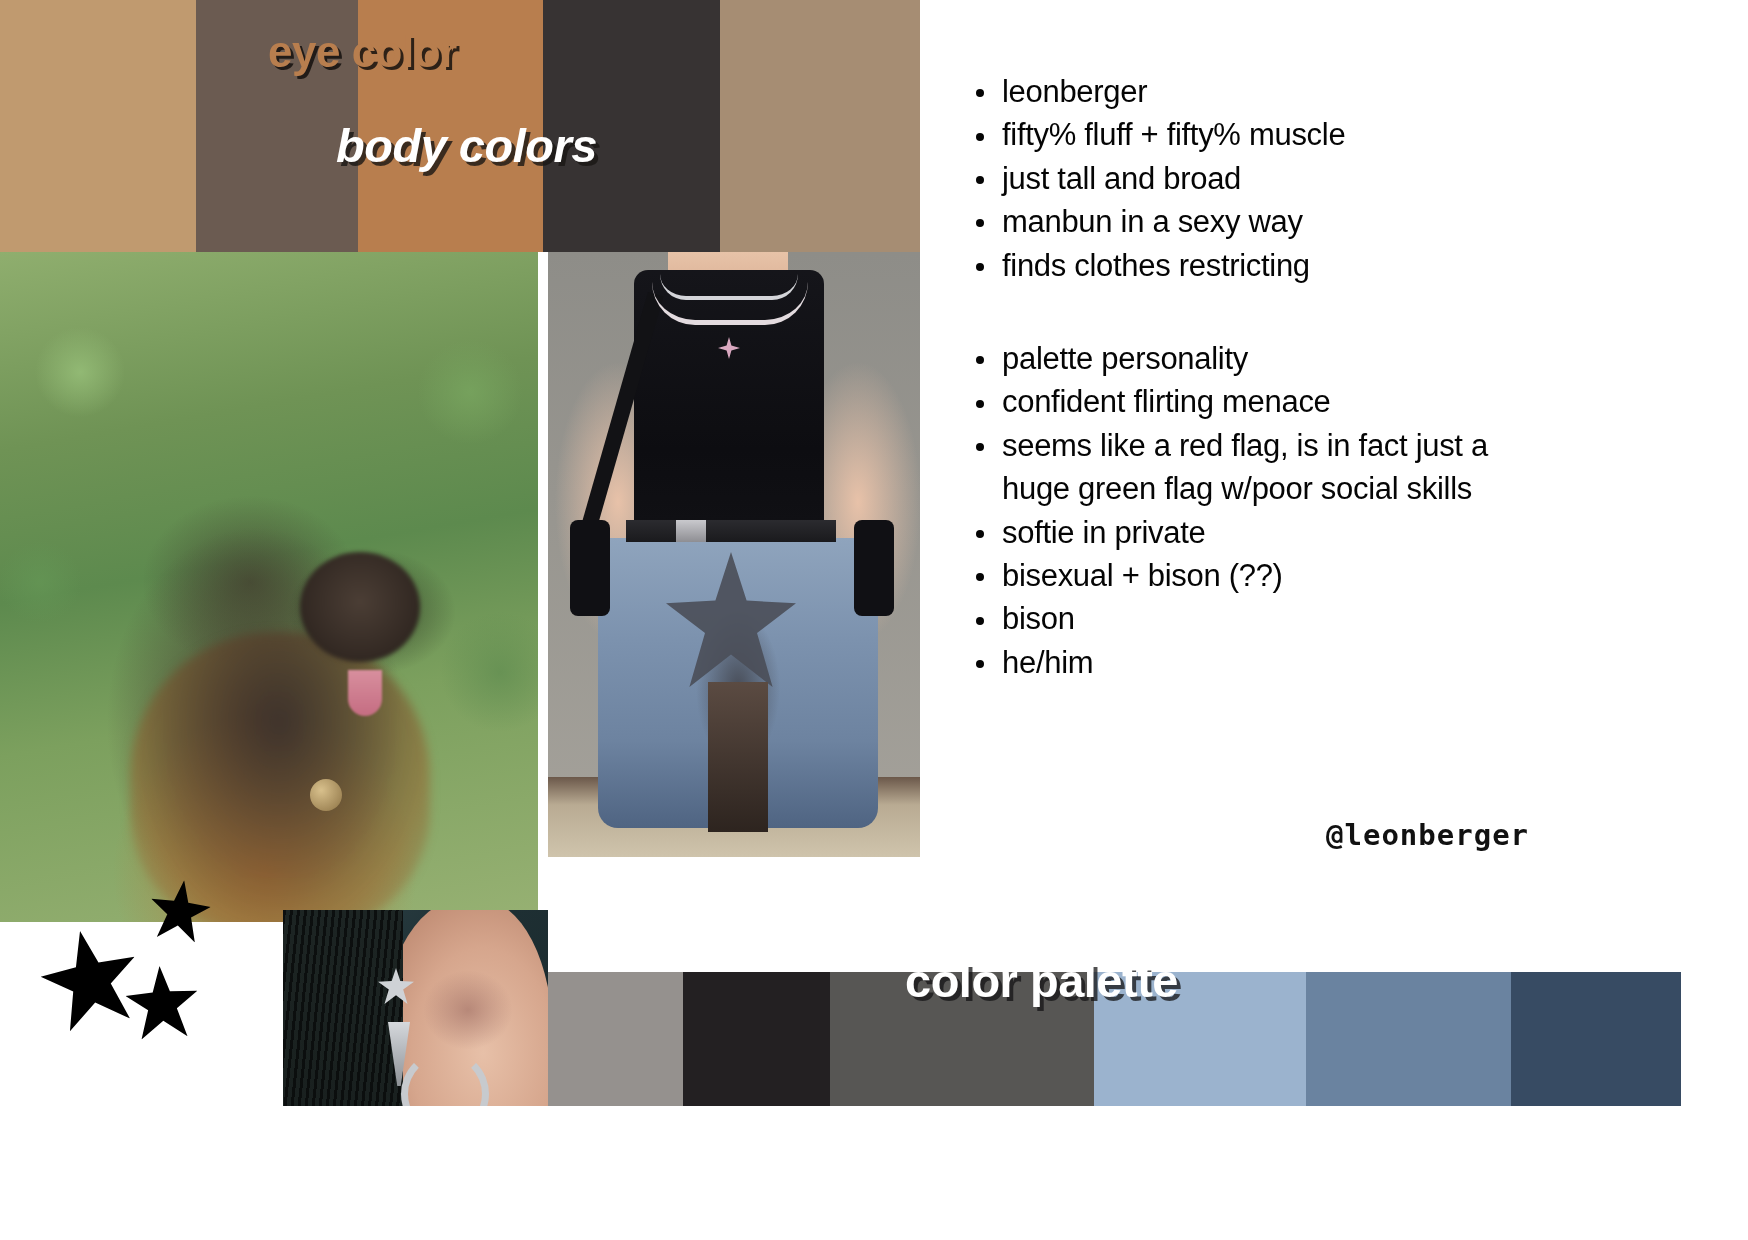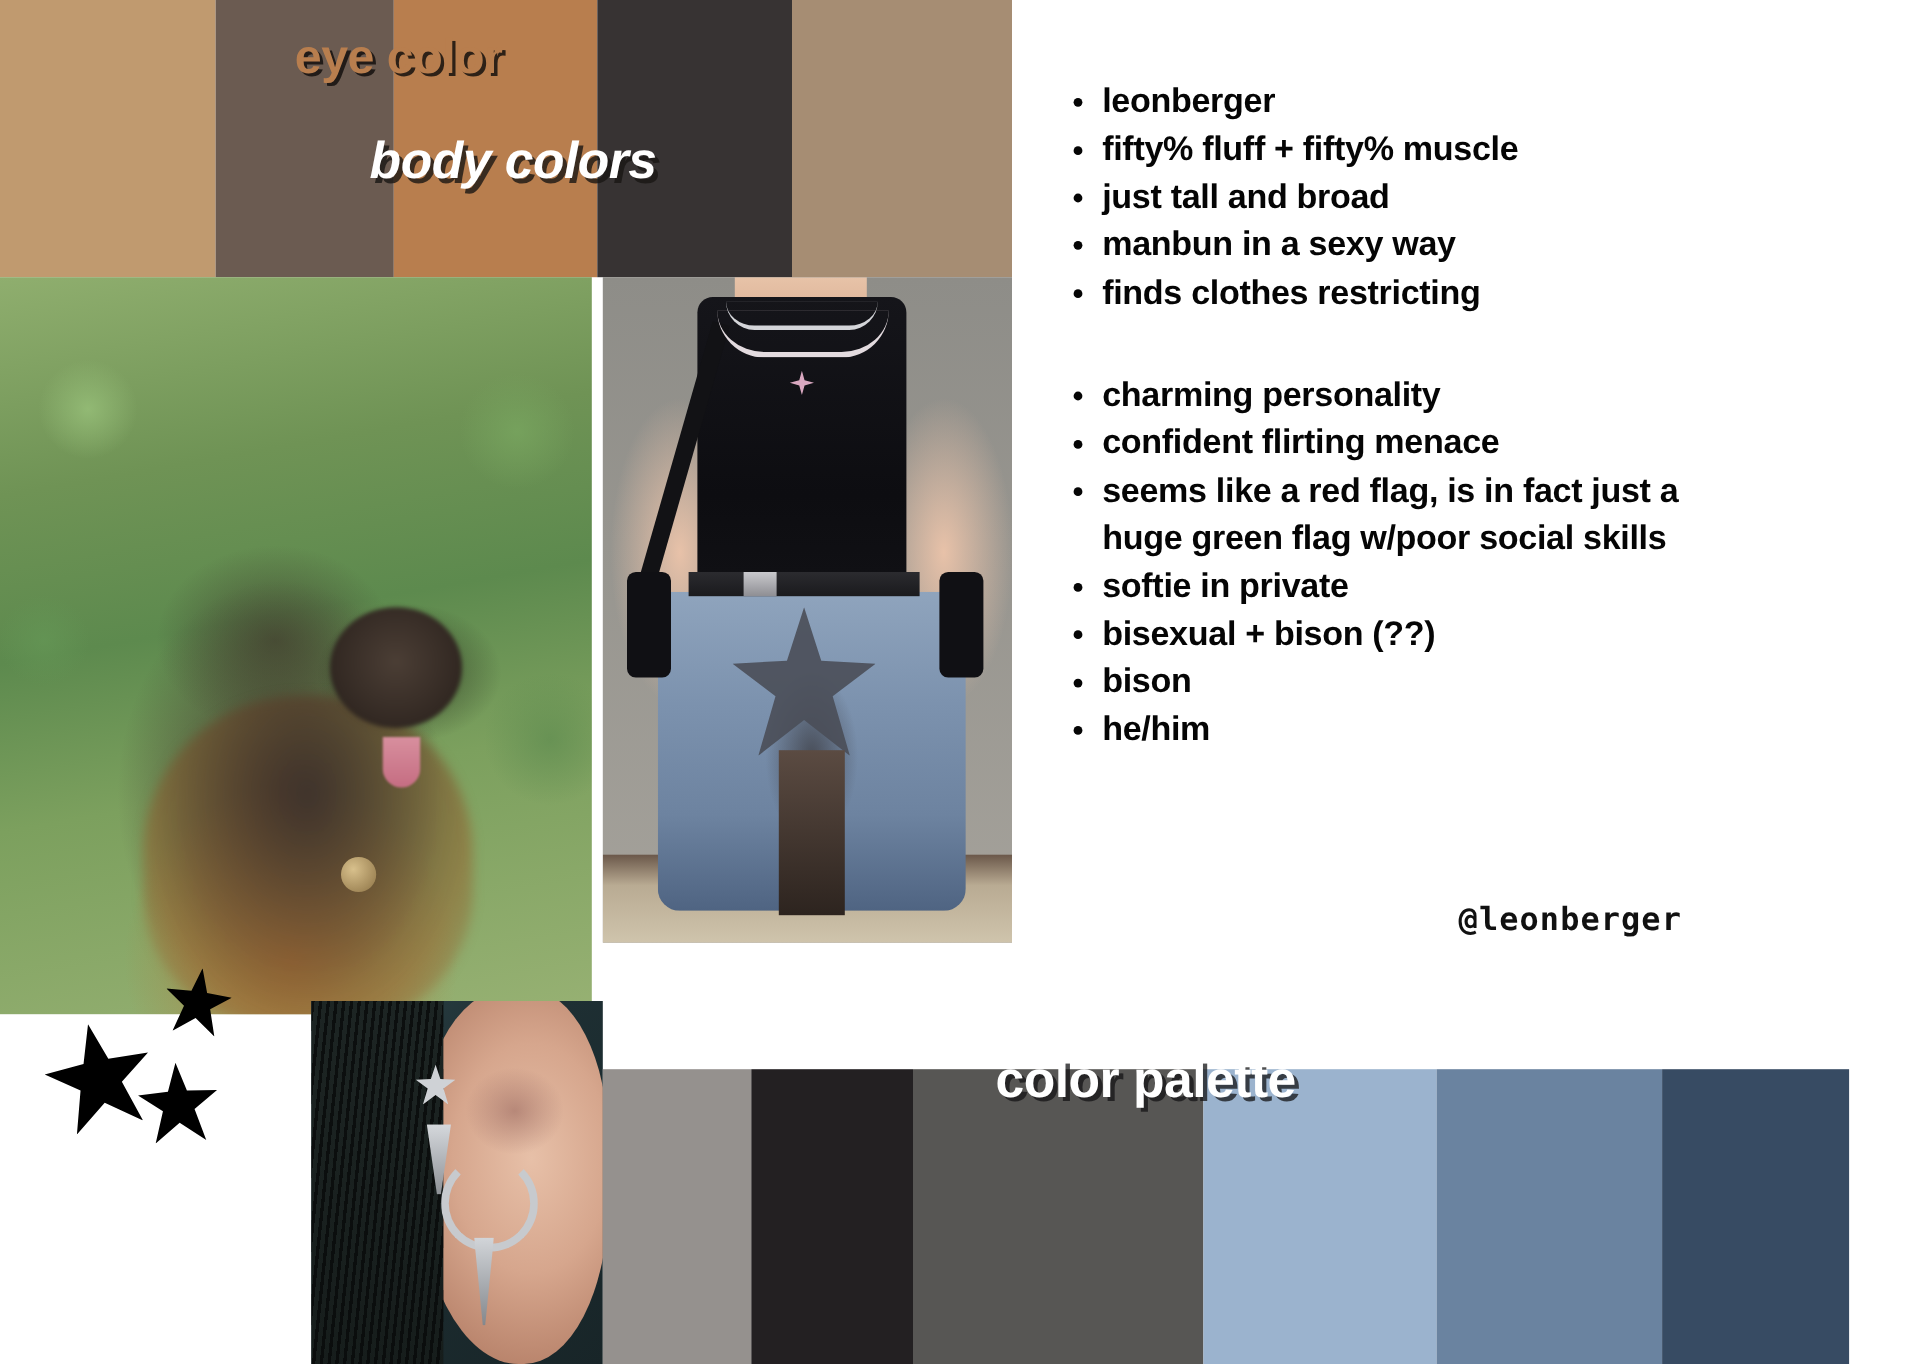--- a/index.html
+++ b/index.html
@@ -4,21 +4,21 @@
 <title>Character Moodboard</title>
 <style>
   html,body{margin:0;padding:0;background:#ffffff;}
   body{
     font-family:"Liberation Sans","DejaVu Sans",sans-serif;
     -webkit-font-smoothing:antialiased;
   }
   #board{
     position:relative;
     width:1748px;
-    height:1240px;
+    height:1106px;
     background:#ffffff;
     overflow:hidden;
   }
 
   
   .abs{position:absolute;}
 
   
   #top-strip{left:0;top:0;width:920px;height:252px;display:flex;}
   #top-strip .sw{height:100%;}
@@ -203,21 +203,21 @@
     position:absolute;left:962px;top:70px;width:600px;
     color:#050505;
   }
   #traits ul{
     list-style:none;margin:0;padding:0;
   }
   #traits li{
     position:relative;
     padding-left:40px;
     font-size:31px;
-    font-weight:700;
+    font-weight:400;
     line-height:1.40;
     letter-spacing:-0.3px;
   }
   #traits li::before{
     content:"";position:absolute;left:14px;top:.62em;
     width:8px;height:8px;border-radius:50%;background:#050505;
   }
   #traits .gap{height:50px;}
   .u{text-decoration:underline;text-underline-offset:2px;text-decoration-thickness:3px;}
 
@@ -290,21 +290,21 @@
   <div id="traits">
     <ul id="list-physical">
         <li>leonberger</li>
         <li>fifty% fluff + fifty% muscle</li>
         <li>just tall and broad</li>
         <li>manbun in a sexy way</li>
         <li>finds clothes restricting</li>
       </ul>
     <div class="gap"></div>
     <ul id="list-personality">
-        <li>charming personality</li>
+        <li>palette personality</li>
         <li>confident flirting menace</li>
         <li>seems like a red flag, is in fact just a huge green flag w/poor social skills</li>
         <li>softie in private</li>
         <li>bisexual + bison (??)</li>
         <li>bison</li>
         <li>he/him</li>
       </ul>
   </div>
 
   <div id="handle">@leonberger</div>

